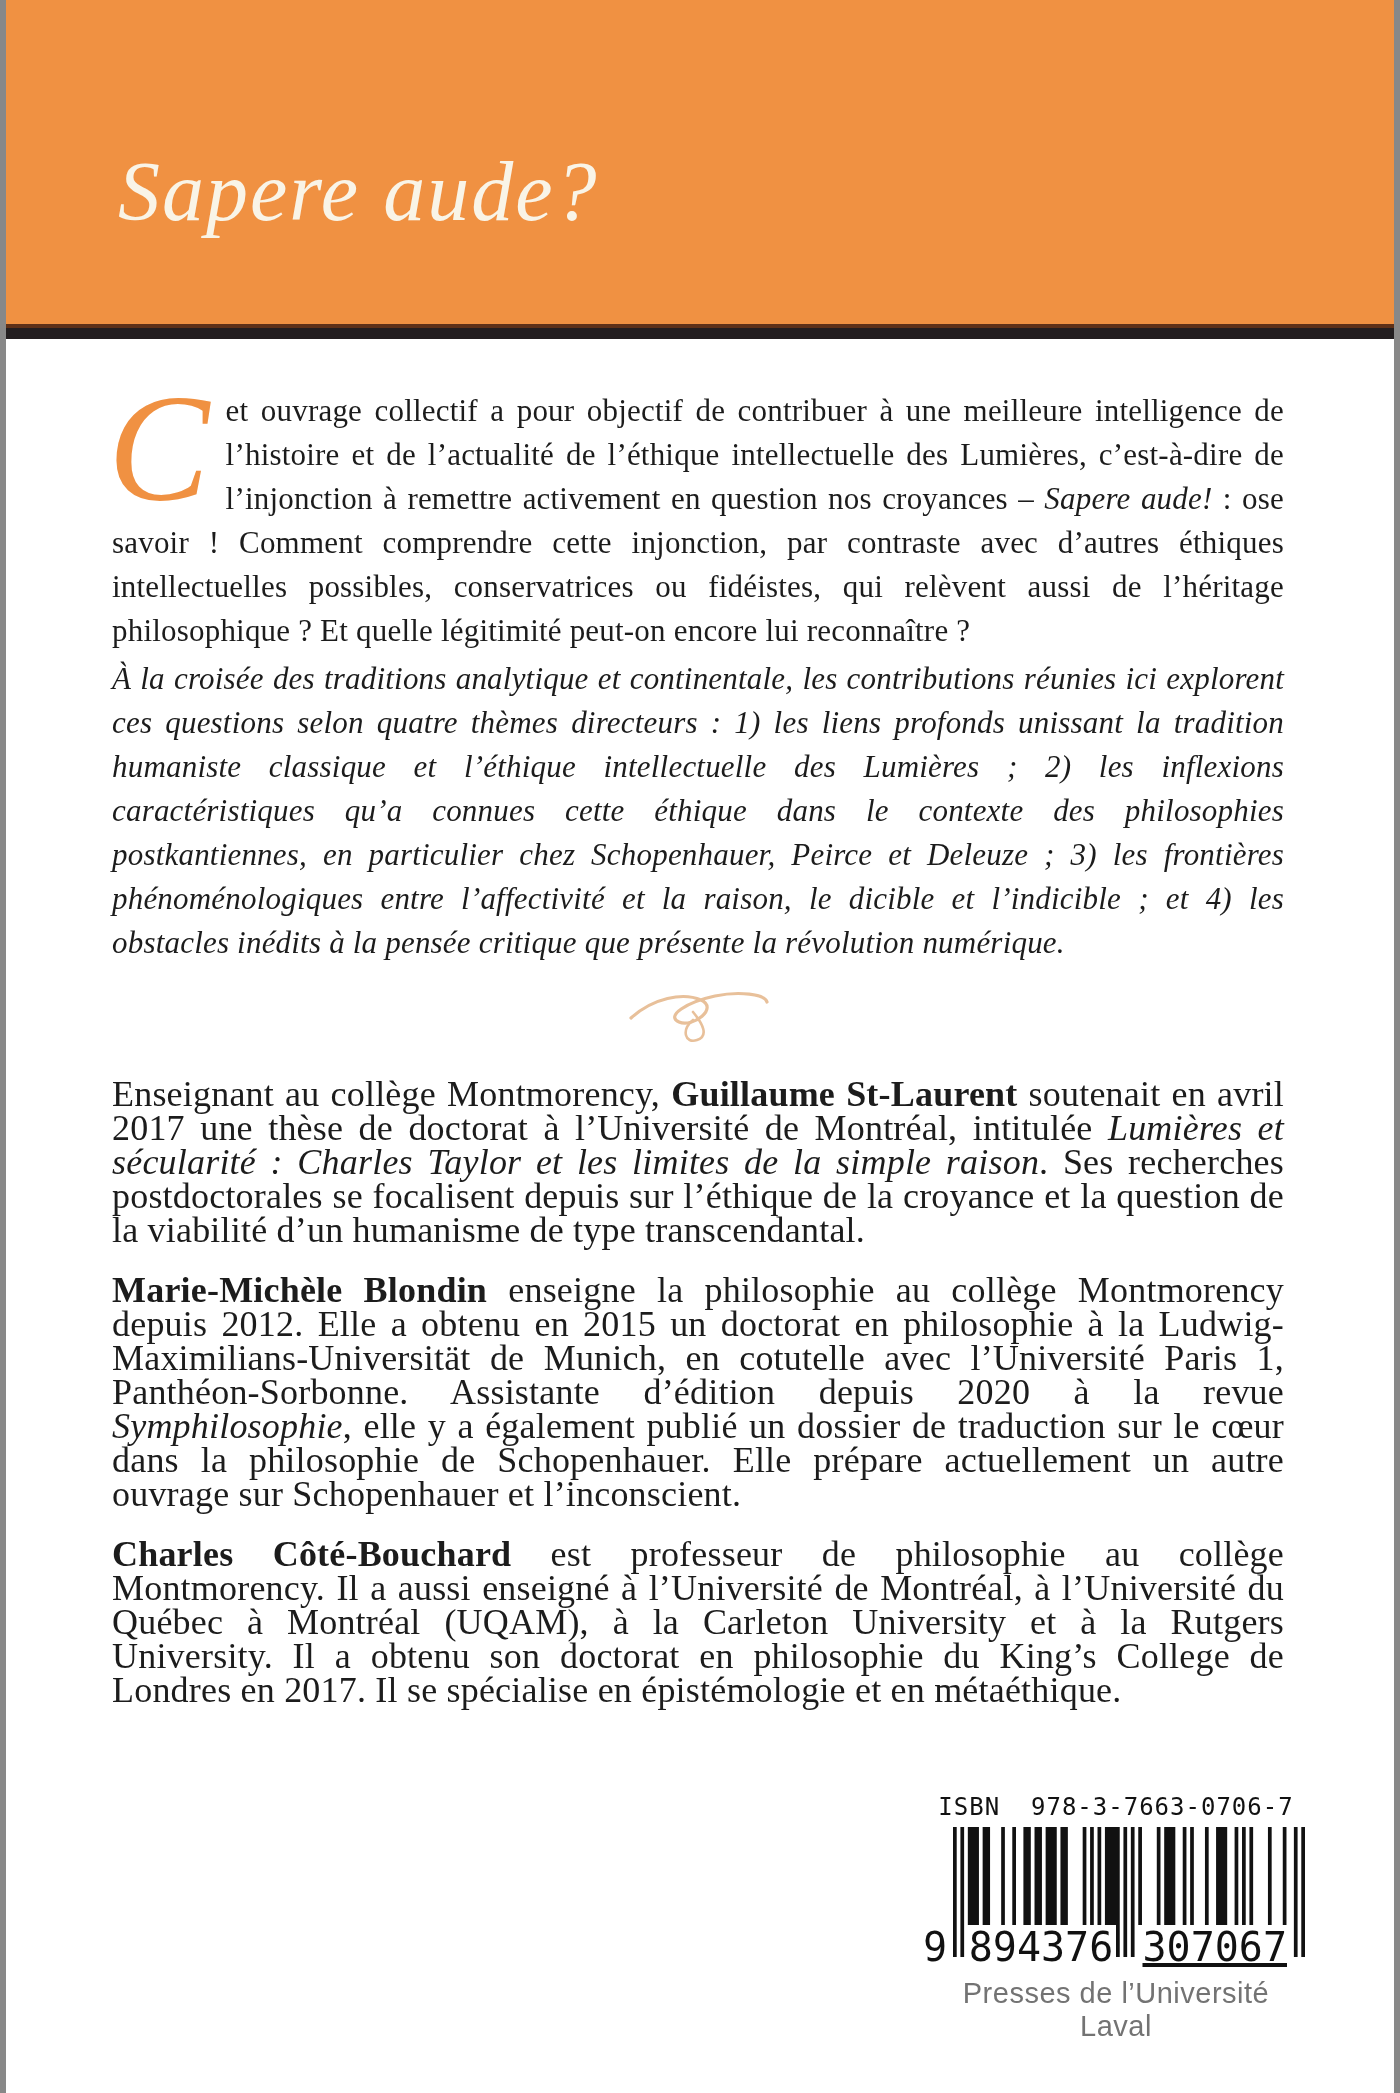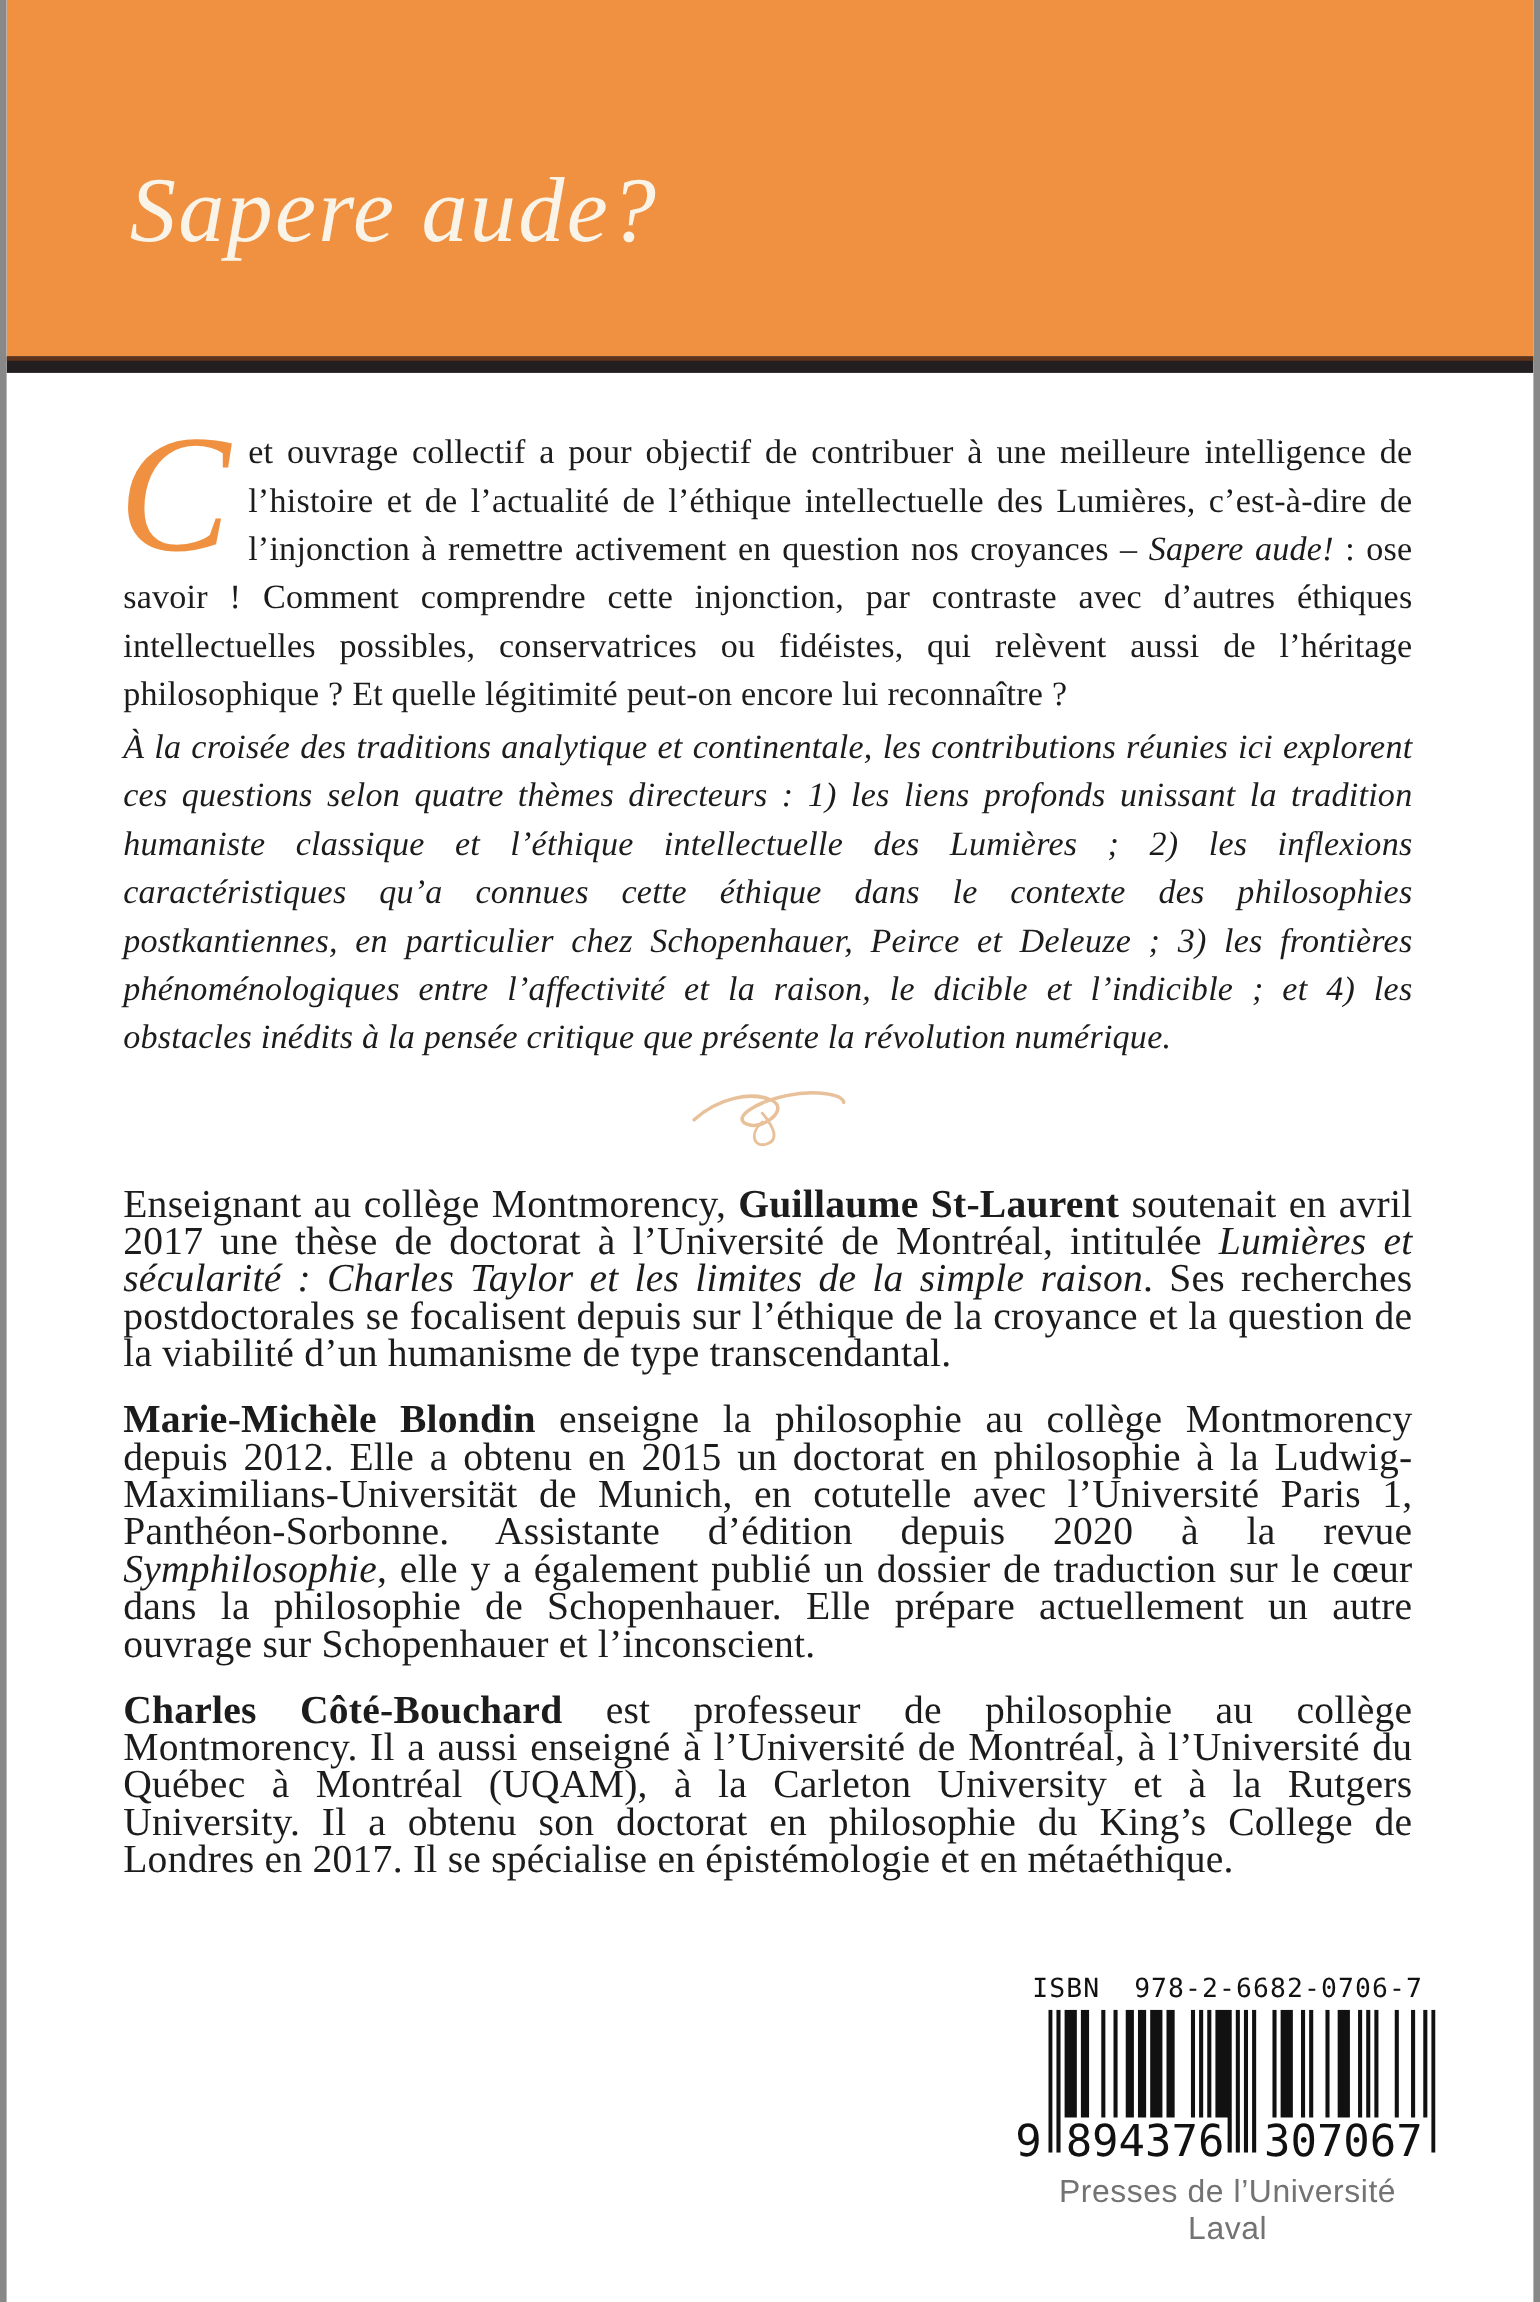--- a/index.html
+++ b/index.html
@@ -53,21 +53,21 @@
   }
   .bars-wrap{position:relative;width:382px;height:146px;margin:0 auto;}
   .bars-wrap svg{position:absolute;left:28px;top:0;}
   .ean-digit{
     position:absolute;top:98px;height:48px;
     font-family:"DejaVu Sans Mono", monospace;
     font-size:40px;line-height:44px;background:#ffffff;
   }
   .ean-d0{left:-4px;width:28px;background:transparent;}
   .ean-d1{left:41px;width:150px;text-align:center;}
-  .ean-d2{left:224px;width:150px;text-align:left;}
+  .ean-d2{left:212px;width:150px;text-align:right;text-decoration:underline;}
   .publisher{
     margin-top:4px;font-family:"Liberation Sans", sans-serif;
     font-size:29px;color:#737373;letter-spacing:0.5px;
   }
 </style>
 </head>
 <body>
 
 <div class="page">
 
@@ -92,21 +92,21 @@
 
     <p class="bio"><span>Enseignant au collège Montmorency, </span><span class="bold">Guillaume St-Laurent</span><span> soutenait en avril 2017 une thèse de doctorat à l’Université de Montréal, intitulée </span><em>Lumières et sécularité&nbsp;: Charles Taylor et les limites de la simple raison</em><span>. Ses recherches postdoctorales se focalisent depuis sur l’éthique de la croyance et la question de la viabilité d’un humanisme de type transcendantal.</span></p>
 
     <p class="bio"><span class="bold">Marie-Michèle Blondin</span><span> enseigne la philosophie au collège Montmorency depuis 2012. Elle a obtenu en 2015 un doctorat en philosophie à la Ludwig-Maximilians-Universität de Munich, en cotutelle avec l’Université Paris 1, Panthéon-Sorbonne. Assistante d’édition depuis 2020 à la revue </span><em>Symphilosophie</em><span>, elle y a également publié un dossier de traduction sur le cœur dans la philosophie de Schopenhauer. Elle prépare actuellement un autre ouvrage sur Schopenhauer et l’inconscient.</span></p>
 
     <p class="bio"><span class="bold">Charles Côté-Bouchard</span><span> est professeur de philosophie au collège Montmorency. Il a aussi enseigné à l’Université de Montréal, à l’Université du Québec à Montréal (UQAM), à la Carleton University et à la Rutgers University. Il a obtenu son doctorat en philosophie du King’s College de Londres en 2017. Il se spécialise en épistémologie et en métaéthique.</span></p>
 
   </main>
 
   <div class="barcode-block">
-    <div class="isbn-label">ISBN  978-2-6682-0706-7</div>
+    <div class="isbn-label">ISBN  978-3-7663-0706-7</div>
     <div class="bars-wrap">
       <span id="bars-svg"><svg width="352" height="130" viewBox="0 0 352 130" fill="#111">
             <rect x="0.00" y="0" width="3.71" height="130"></rect>
             <rect x="7.41" y="0" width="3.71" height="130"></rect>
             <rect x="14.82" y="0" width="11.12" height="130"></rect>
             <rect x="29.64" y="0" width="7.41" height="130"></rect>
             <rect x="48.17" y="0" width="3.71" height="130"></rect>
             <rect x="59.28" y="0" width="3.71" height="130"></rect>
             <rect x="70.40" y="0" width="7.41" height="130"></rect>
             <rect x="81.52" y="0" width="7.41" height="130"></rect>

